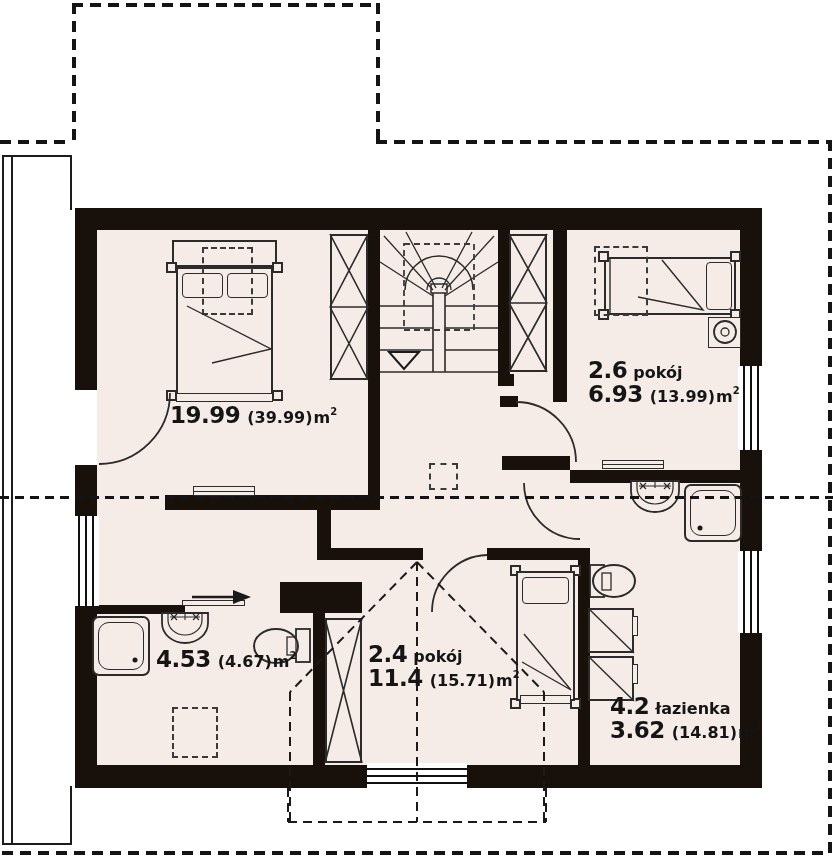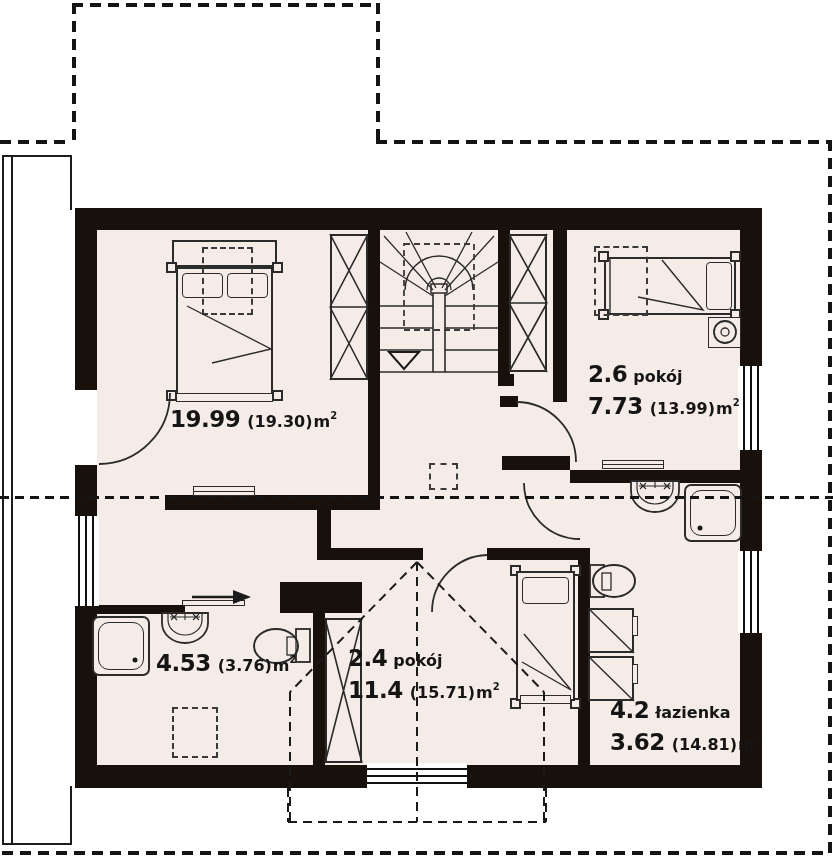--- a/index.html
+++ b/index.html
@@ -15,21 +15,21 @@
   .win{position:absolute;background:#ffffff}
   .gl{position:absolute;background:#101010}
   .rad{position:absolute;border:1.5px solid #2b2b2b;box-sizing:border-box;background:#f5ece7}
   .rad::after{content:"";position:absolute;left:0;right:0;top:45%;border-top:1.5px solid #2b2b2b}
   .dash-h{position:absolute;background:repeating-linear-gradient(90deg,#141414 0 11px,transparent 11px 18px)}
   .dash-v{position:absolute;background:repeating-linear-gradient(180deg,#141414 0 11px,transparent 11px 18px)}
   .fine{background:repeating-linear-gradient(90deg,#141414 0 9px,transparent 9px 15px)}
   .eline{position:absolute;background:#1c1c1c}
   svg.overlay{position:absolute;left:0;top:0;pointer-events:none}
   .rlabel{position:absolute;color:#151515;white-space:nowrap}
-  .l1,.l2{line-height:28px}
+  .l1,.l2{line-height:20px}
   .big{font-weight:bold;font-size:23px;letter-spacing:-0.5px;margin-right:6px}
   .small{font-weight:bold;font-size:16px}
   .l2 .small{margin-left:1px}
   sup{font-size:10px;font-weight:bold;position:relative;top:-2px}
 </style>
 </head>
 <body>
 
 <div id="stage">
 
@@ -213,30 +213,30 @@
       <polygon points="233,590 233,604 251,597" fill="#1a1a1a"></polygon>
     </g>
 
     <path d="M417,562 L290,692 M417,562 L544,692" stroke="#1a1a1a" stroke-width="2" stroke-dasharray="9 6" fill="none"></path>
     <path d="M417,562 V822 M290,692 V822 M544,692 V822 M288,788 V822 M546,788 V822 M288,822 H546" stroke="#1a1a1a" stroke-width="2" stroke-dasharray="9 6" fill="none"></path>
   </svg>
 
   <div class="dash-h fine" style="left:0;top:496px;width:833px;height:3px"></div>
 
   <div class="rlabel" style="left:170px;top:404px">
-    <div class="l2"><span class="big">19.99</span><span class="small">(19.30)</span><span class="small"><span>m</span><sup>2</sup></span></div>
+    <div class="l2"><span class="big">19.99</span><span class="small">(39.99)</span><span class="small"><span>m</span><sup>2</sup></span></div>
   </div>
   <div class="rlabel" style="left:588px;top:360px">
     <div class="l1"><span class="big">2.6</span><span class="small">pokój</span></div>
-    <div class="l2"><span class="big">7.73</span><span class="small">(13.99)</span><span class="small"><span>m</span><sup>2</sup></span></div>
+    <div class="l2"><span class="big">6.93</span><span class="small">(13.99)</span><span class="small"><span>m</span><sup>2</sup></span></div>
   </div>
   <div class="rlabel" style="left:156px;top:648px">
-    <div class="l2"><span class="big">4.53</span><span class="small">(3.76)</span><span class="small"><span>m</span><sup>2</sup></span></div>
-  </div>
-  <div class="rlabel" style="left:348px;top:644px">
+    <div class="l2"><span class="big">4.53</span><span class="small">(4.67)</span><span class="small"><span>m</span><sup>2</sup></span></div>
+  </div>
+  <div class="rlabel" style="left:368px;top:644px">
     <div class="l1"><span class="big">2.4</span><span class="small">pokój</span></div>
     <div class="l2"><span class="big">11.4</span><span class="small">(15.71)</span><span class="small"><span>m</span><sup>2</sup></span></div>
   </div>
   <div class="rlabel" style="left:610px;top:696px">
     <div class="l1"><span class="big">4.2</span><span class="small">łazienka</span></div>
     <div class="l2"><span class="big">3.62</span><span class="small">(14.81)</span><span class="small"><span>m</span><sup>2</sup></span></div>
   </div>
 
 </div>
 

